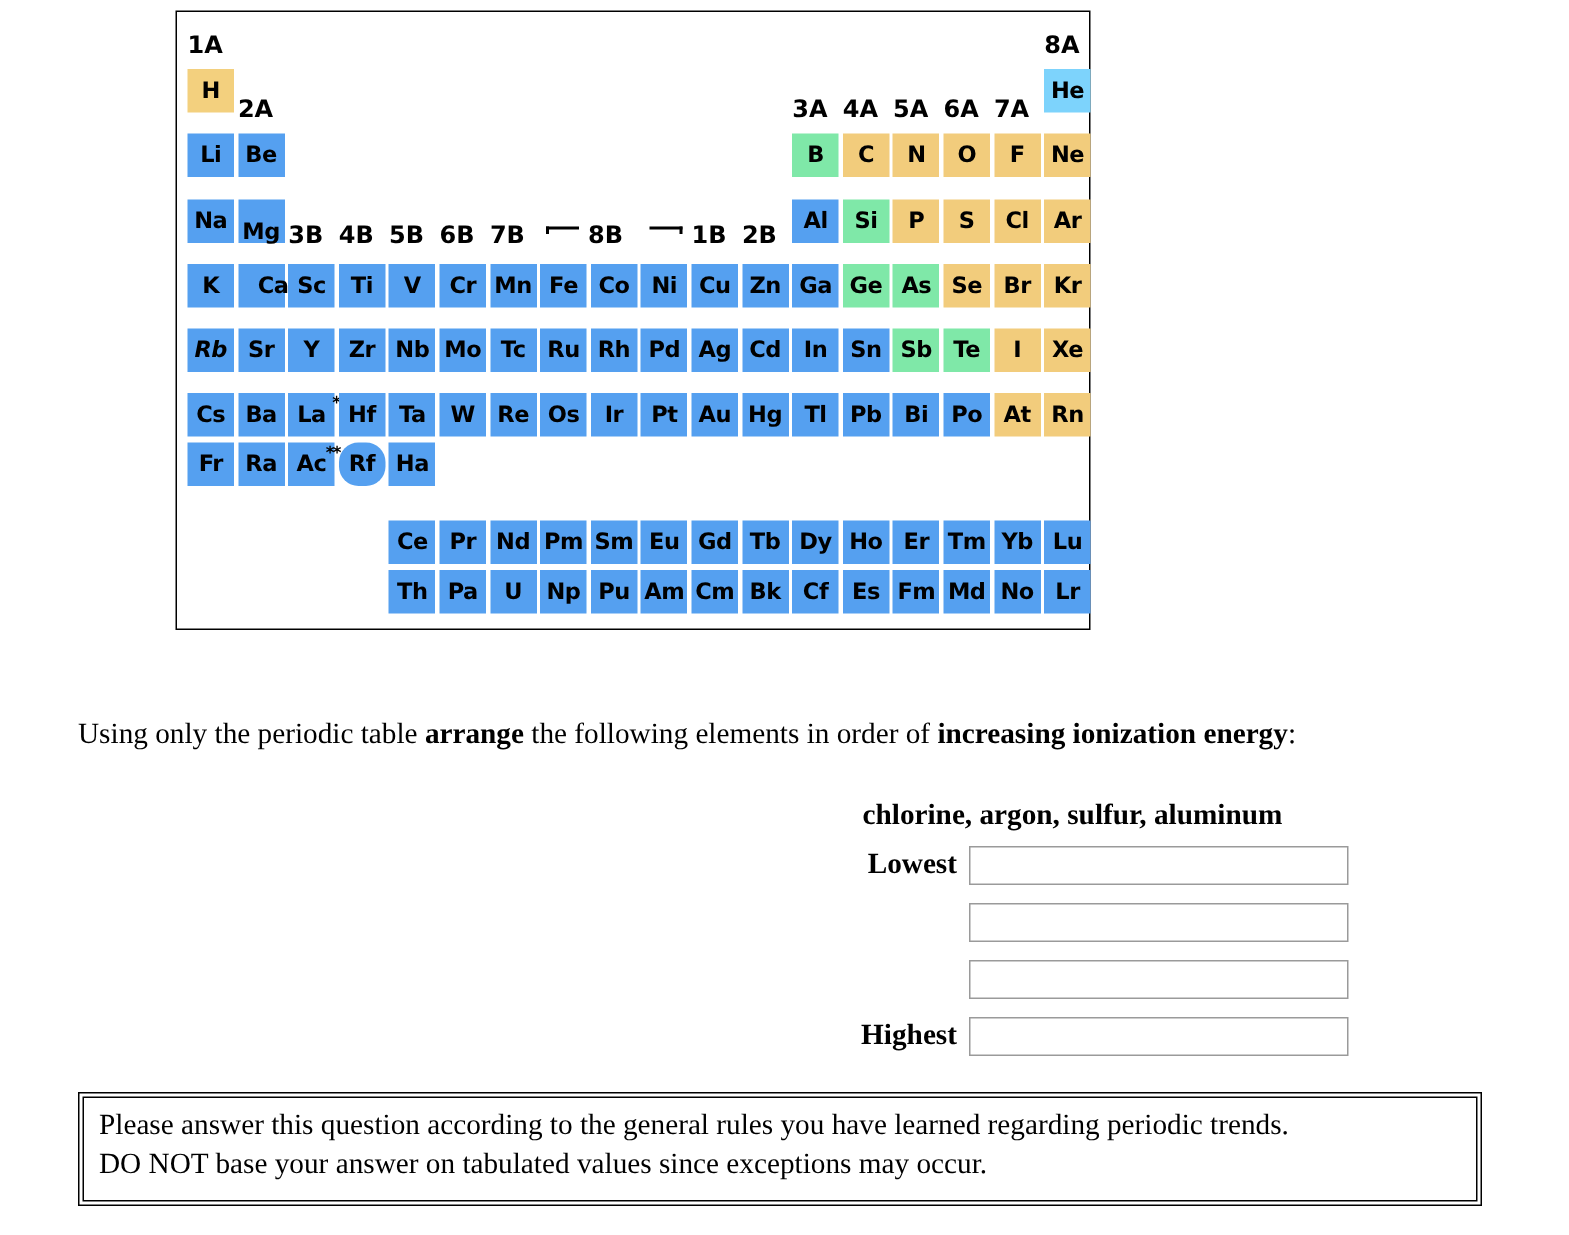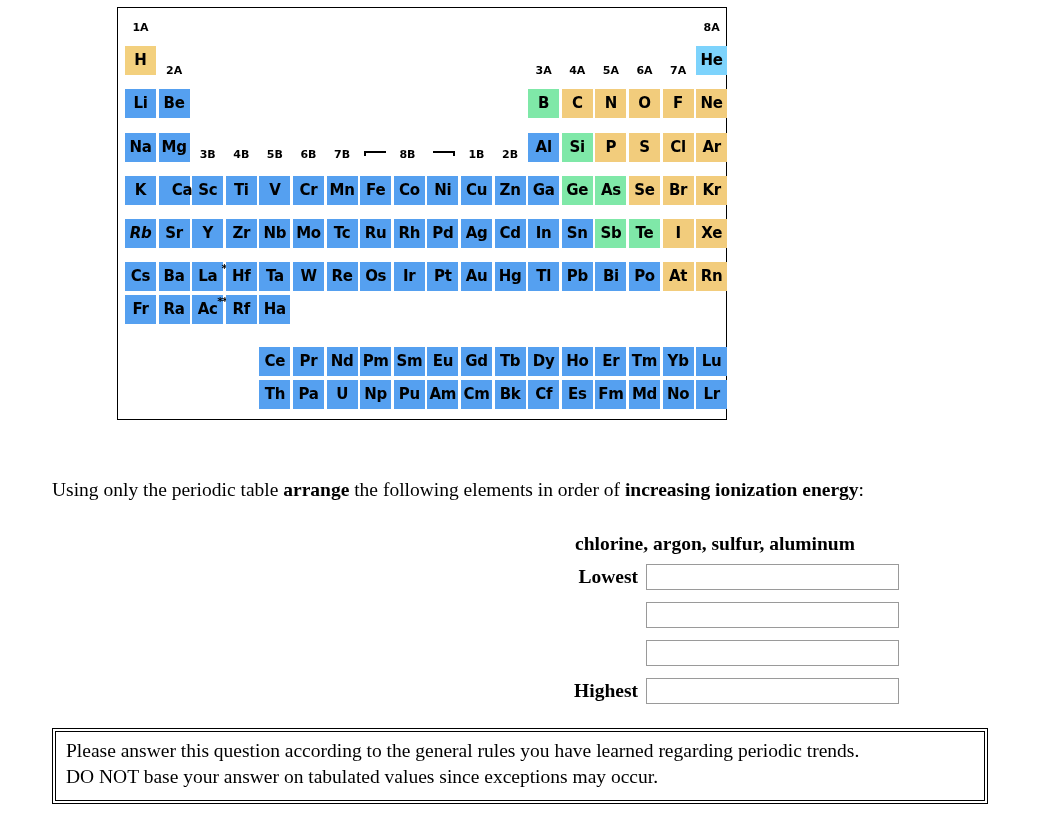--- a/index.html
+++ b/index.html
@@ -62,23 +62,22 @@
     right: -9px;
     font-size: 11px;
     font-weight: bold;
     letter-spacing: -1px;
   }
 
   .grouplabel {
     position: absolute;
     font-family: "DejaVu Sans", sans-serif;
     font-weight: bold;
-    font-size: 11px;
+    font-size: 16px;
     color: #000000;
-    text-align: center;
     width: 31px;
     line-height: 1;
   }
 
   .bracket {
     position: absolute;
     border-top: 2px solid #000;
     height: 5px;
     box-sizing: border-box;
   }
@@ -193,21 +192,21 @@
       </div>
       <div class="cell nonmetal" style="left: 544.6px; top: 81px;">
         <span class="sym">F</span>
       </div>
       <div class="cell nonmetal" style="left: 578.2px; top: 81px;">
         <span class="sym">Ne</span>
       </div>
       <div class="cell metal" style="left: 7px; top: 125px;">
         <span class="sym">Na</span>
       </div>
-      <div class="cell metal" style="left: 40.6px; top: 125px;">
+      <div class="cell metal" style="left: 40.6px; top: 125px; align-items: flex-end;">
         <span class="sym">Mg</span>
       </div>
       <div class="cell metal" style="left: 410.2px; top: 125px;">
         <span class="sym">Al</span>
       </div>
       <div class="cell metalloid" style="left: 443.8px; top: 125px;">
         <span class="sym">Si</span>
       </div>
       <div class="cell nonmetal" style="left: 477.4px; top: 125px;">
         <span class="sym">P</span>
@@ -385,21 +384,21 @@
       </div>
       <div class="cell metal" style="left: 7px; top: 287px;">
         <span class="sym">Fr</span>
       </div>
       <div class="cell metal" style="left: 40.6px; top: 287px;">
         <span class="sym">Ra</span>
       </div>
       <div class="cell metal" style="left: 74.2px; top: 287px;">
         <span class="sym">Ac<span class="star">**</span></span>
       </div>
-      <div class="cell metal" style="left: 107.8px; top: 287px;">
+      <div class="cell metal" style="left: 107.8px; top: 287px; border-radius: 13px;">
         <span class="sym">Rf</span>
       </div>
       <div class="cell metal" style="left: 141.4px; top: 287px;">
         <span class="sym">Ha</span>
       </div>
       <div class="cell metal" style="left: 141.4px; top: 339px;">
         <span class="sym">Ce</span>
       </div>
       <div class="cell metal" style="left: 175px; top: 339px;">
         <span class="sym">Pr</span>

